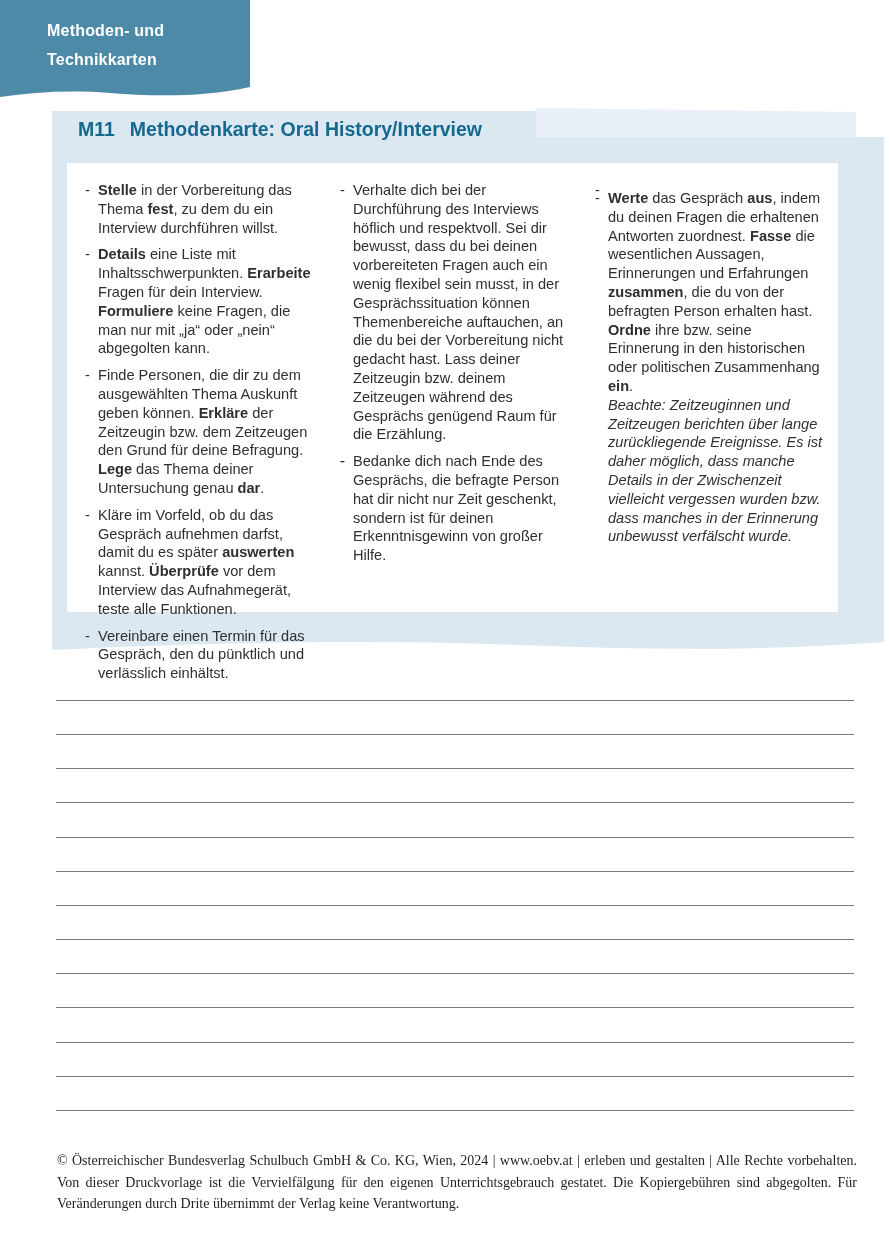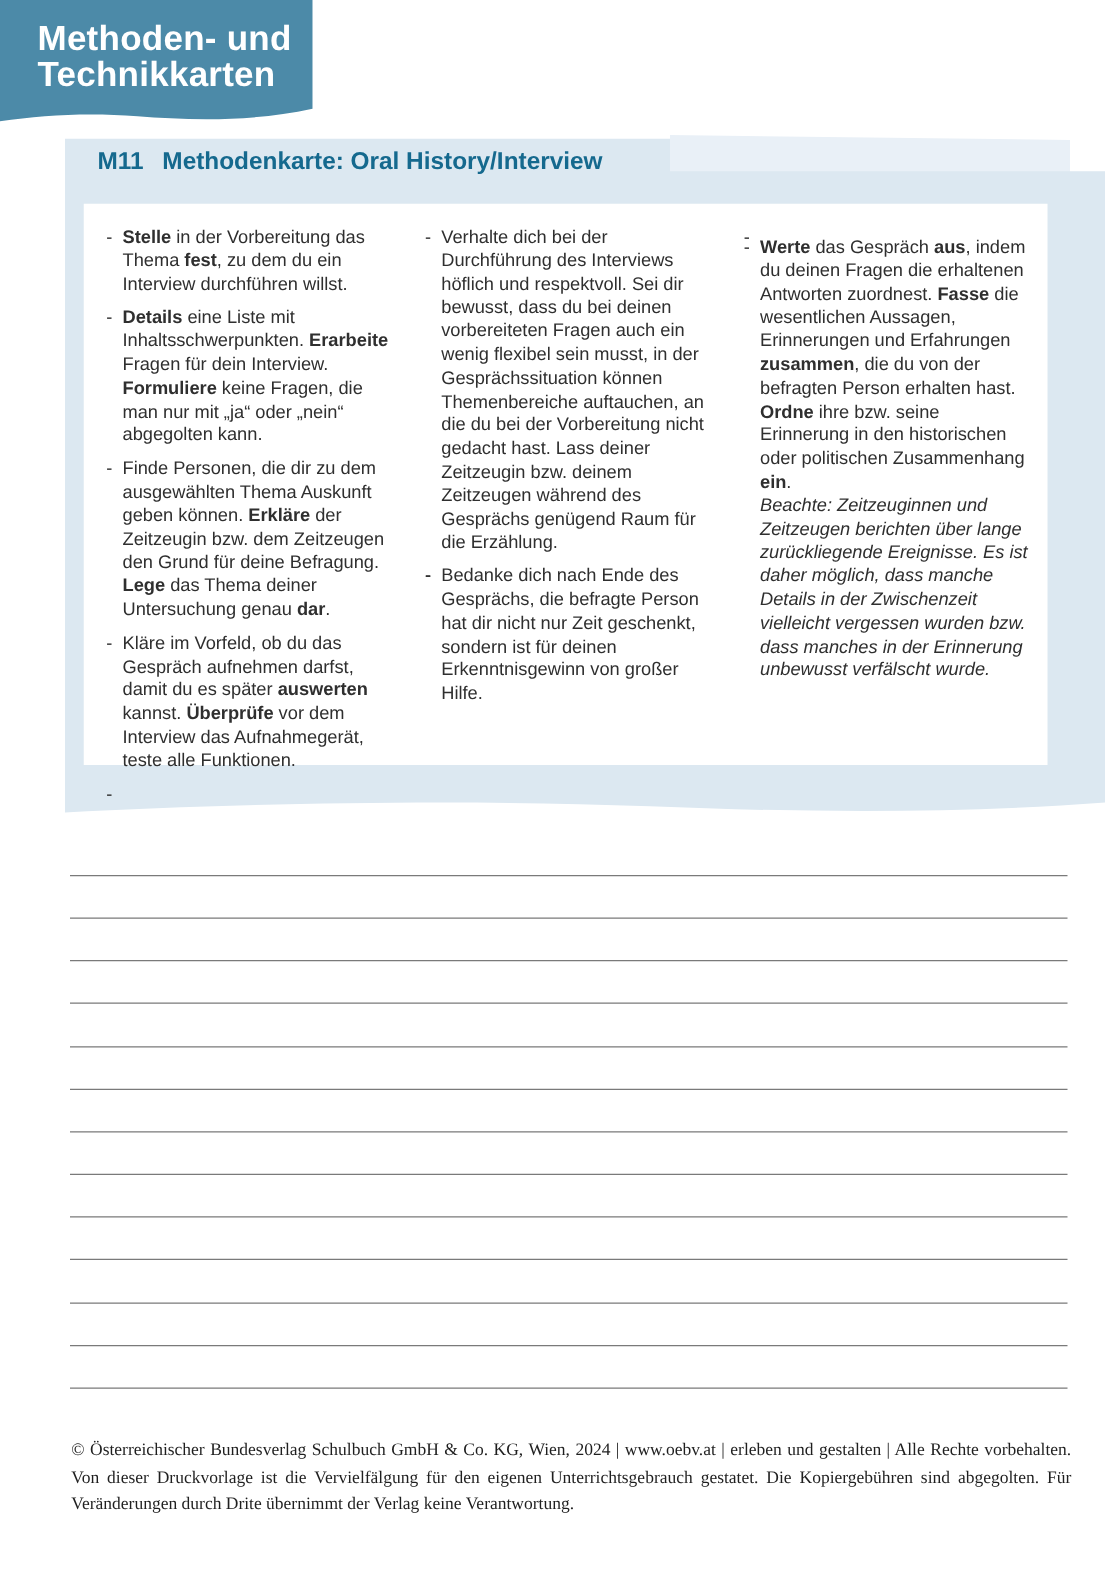--- a/index.html
+++ b/index.html
@@ -5,22 +5,22 @@
   html,body{margin:0;padding:0;background:#ffffff;}
   body{
     position:relative;width:890px;height:1259px;overflow:hidden;
     font-family:"Liberation Sans","DejaVu Sans",sans-serif;
     -webkit-font-smoothing:antialiased;
   }
   
   .bg-svg{position:absolute;left:0;top:0;z-index:0;}
   
   .banner-text{
-    position:absolute;left:30px;top:16px;z-index:2;
-    color:#ffffff;font-weight:bold;font-size:28px;line-height:29px;
+    position:absolute;left:47px;top:16px;z-index:2;
+    color:#ffffff;font-weight:bold;font-size:16px;line-height:29px;
     letter-spacing:0.2px;
   }
   
   .card-title{
     position:absolute;left:78px;top:118px;z-index:3;
     color:#15698e;font-weight:bold;font-size:19.5px;white-space:nowrap;
   }
   .card-title .code{margin-right:15px;text-align:center;}
   
   .card{
@@ -72,21 +72,21 @@
 <div class="card-title">
   <span class="code">M11</span><span>Methodenkarte: Oral History/Interview</span>
 </div>
 
 <div class="card">
   <ul class="method-col">
       <li><span class="dash">-</span><span class="bold">Stelle</span><span> in der Vorbereitung das Thema </span><span class="bold">fest</span><span>, zu dem du ein Interview durchführen willst.</span></li>
       <li><span class="dash">-</span><span class="bold">Details</span><span> eine Liste mit Inhaltsschwerpunkten. </span><span class="bold">Erarbeite</span><span> Fragen für dein Interview. </span><span class="bold">Formuliere</span><span> keine Fragen, die man nur mit „ja“ oder „nein“ abgegolten kann.</span></li>
       <li><span class="dash">-</span><span>Finde Personen, die dir zu dem ausgewählten Thema Auskunft geben können. </span><span class="bold">Erkläre</span><span> der Zeitzeugin bzw. dem Zeitzeugen den Grund für deine Befragung. </span><span class="bold">Lege</span><span> das Thema deiner Untersuchung genau </span><span class="bold">dar</span><span>.</span></li>
       <li><span class="dash">-</span><span>Kläre im Vorfeld, ob du das Gespräch aufnehmen darfst, damit du es später </span><span class="bold">auswerten</span><span> kannst. </span><span class="bold">Überprüfe</span><span> vor dem Interview das Aufnahmegerät, teste alle Funktionen.</span></li>
-      <li><span class="dash">-</span></li>
+      <li><span class="dash">-</span><span>Vereinbare einen Termin für das Gespräch, den du pünktlich und verlässlich einhältst.</span></li>
     </ul>
   <ul class="method-col">
       <li><span class="dash">-</span><span>Verhalte dich bei der Durchführung des Interviews höflich und respektvoll. Sei dir bewusst, dass du bei deinen vorbereiteten Fragen auch ein wenig flexibel sein musst, in der Gesprächssituation können Themenbereiche auftauchen, an die du bei der Vorbereitung nicht gedacht hast. Lass deiner Zeitzeugin bzw. deinem Zeitzeugen während des Gesprächs genügend Raum für die Erzählung.</span></li>
       <li><span class="dash">-</span></li>
       <li><span class="dash">-</span><span>Bedanke dich nach Ende des Gesprächs, die befragte Person hat dir nicht nur Zeit geschenkt, sondern ist für deinen Erkenntnisgewinn von großer Hilfe.</span></li>
     </ul>
   <ul class="method-col">
       <li><span class="dash">-</span></li>
       <li><span class="dash">-</span><span class="bold">Werte</span><span> das Gespräch </span><span class="bold">aus</span><span>, indem du deinen Fragen die erhaltenen Antworten zuordnest. </span><span class="bold">Fasse</span><span> die wesentlichen Aussagen, Erinnerungen und Erfahrungen </span><span class="bold">zusammen</span><span>, die du von der befragten Person erhalten hast. </span><span class="bold">Ordne</span><span> ihre bzw. seine Erinnerung in den historischen oder politischen Zusammenhang </span><span class="bold">ein</span><span>.</span><br><span class="ital">Beachte: Zeitzeuginnen und Zeitzeugen berichten über lange zurückliegende Ereignisse. Es ist daher möglich, dass manche Details in der Zwischenzeit vielleicht vergessen wurden bzw. dass manches in der Erinnerung unbewusst verfälscht wurde.</span></li>
     </ul>

